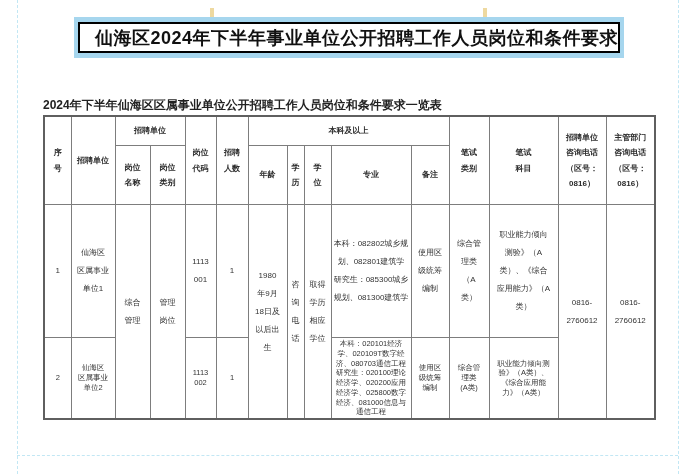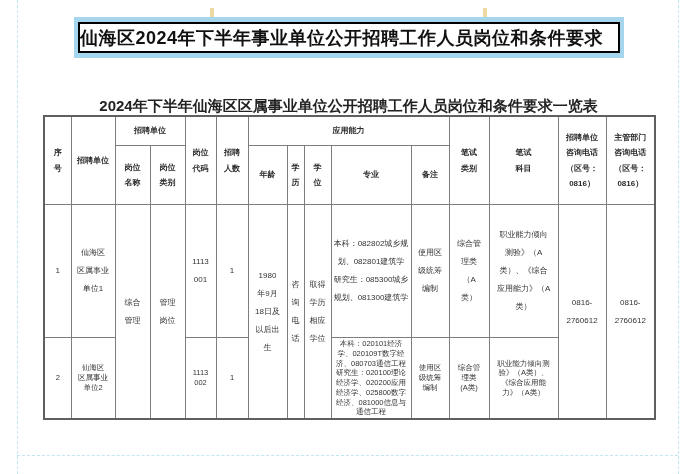--- a/index.html
+++ b/index.html
@@ -15,29 +15,29 @@
   .mark { position:absolute; top:8px; width:4px; height:13px; background:#eed9a0; }
   .mark-1 { left:210px; }
   .mark-2 { left:483px; }
   .banner {
     position:absolute; left:74px; top:17px; width:550px; height:41px;
     background:#a6d6ee; box-sizing:border-box; padding:5px 4px;
   }
   .banner-inner {
     height:100%; box-sizing:border-box; background:#ffffff;
     border:2px solid #000000;
-    display:flex; align-items:center; justify-content:flex-start;
+    display:flex; align-items:center; justify-content:flex-end;
   }
   .banner-title {
     margin:0; font-size:18px; font-weight:bold; color:#111111;
     letter-spacing:0.5px; white-space:nowrap;
   }
   .subtitle {
     position:absolute; left:43px; top:97px; width:611px;
-    text-align:center; font-size:15px; font-weight:bold; color:#222222;
+    text-align:left; font-size:12px; font-weight:bold; color:#222222;
   }
   table.recruit {
     position:absolute; left:43px; top:115px; width:611px;
     border-collapse:collapse; table-layout:fixed;
     border:2px solid #5f5f5f;
   }
   .recruit th, .recruit td {
     border:1px solid #7d7d7d;
     padding:1px 2px;
     font-size:8px; color:#333333;
@@ -95,21 +95,21 @@
     <thead>
       <tr class="h-group">
         <th rowspan="2">序
 号</th>
         <th rowspan="2">招聘单位</th>
         <th colspan="2">招聘单位</th>
         <th rowspan="2">岗位
 代码</th>
         <th rowspan="2">招聘
 人数</th>
-        <th colspan="5">应用能力</th>
+        <th colspan="5">本科及以上</th>
         <th rowspan="2">笔试
 类别</th>
         <th rowspan="2">笔试
 科目</th>
         <th rowspan="2">招聘单位
 咨询电话
 （区号：
 0816）</th>
         <th rowspan="2">主管部门
 咨询电话

